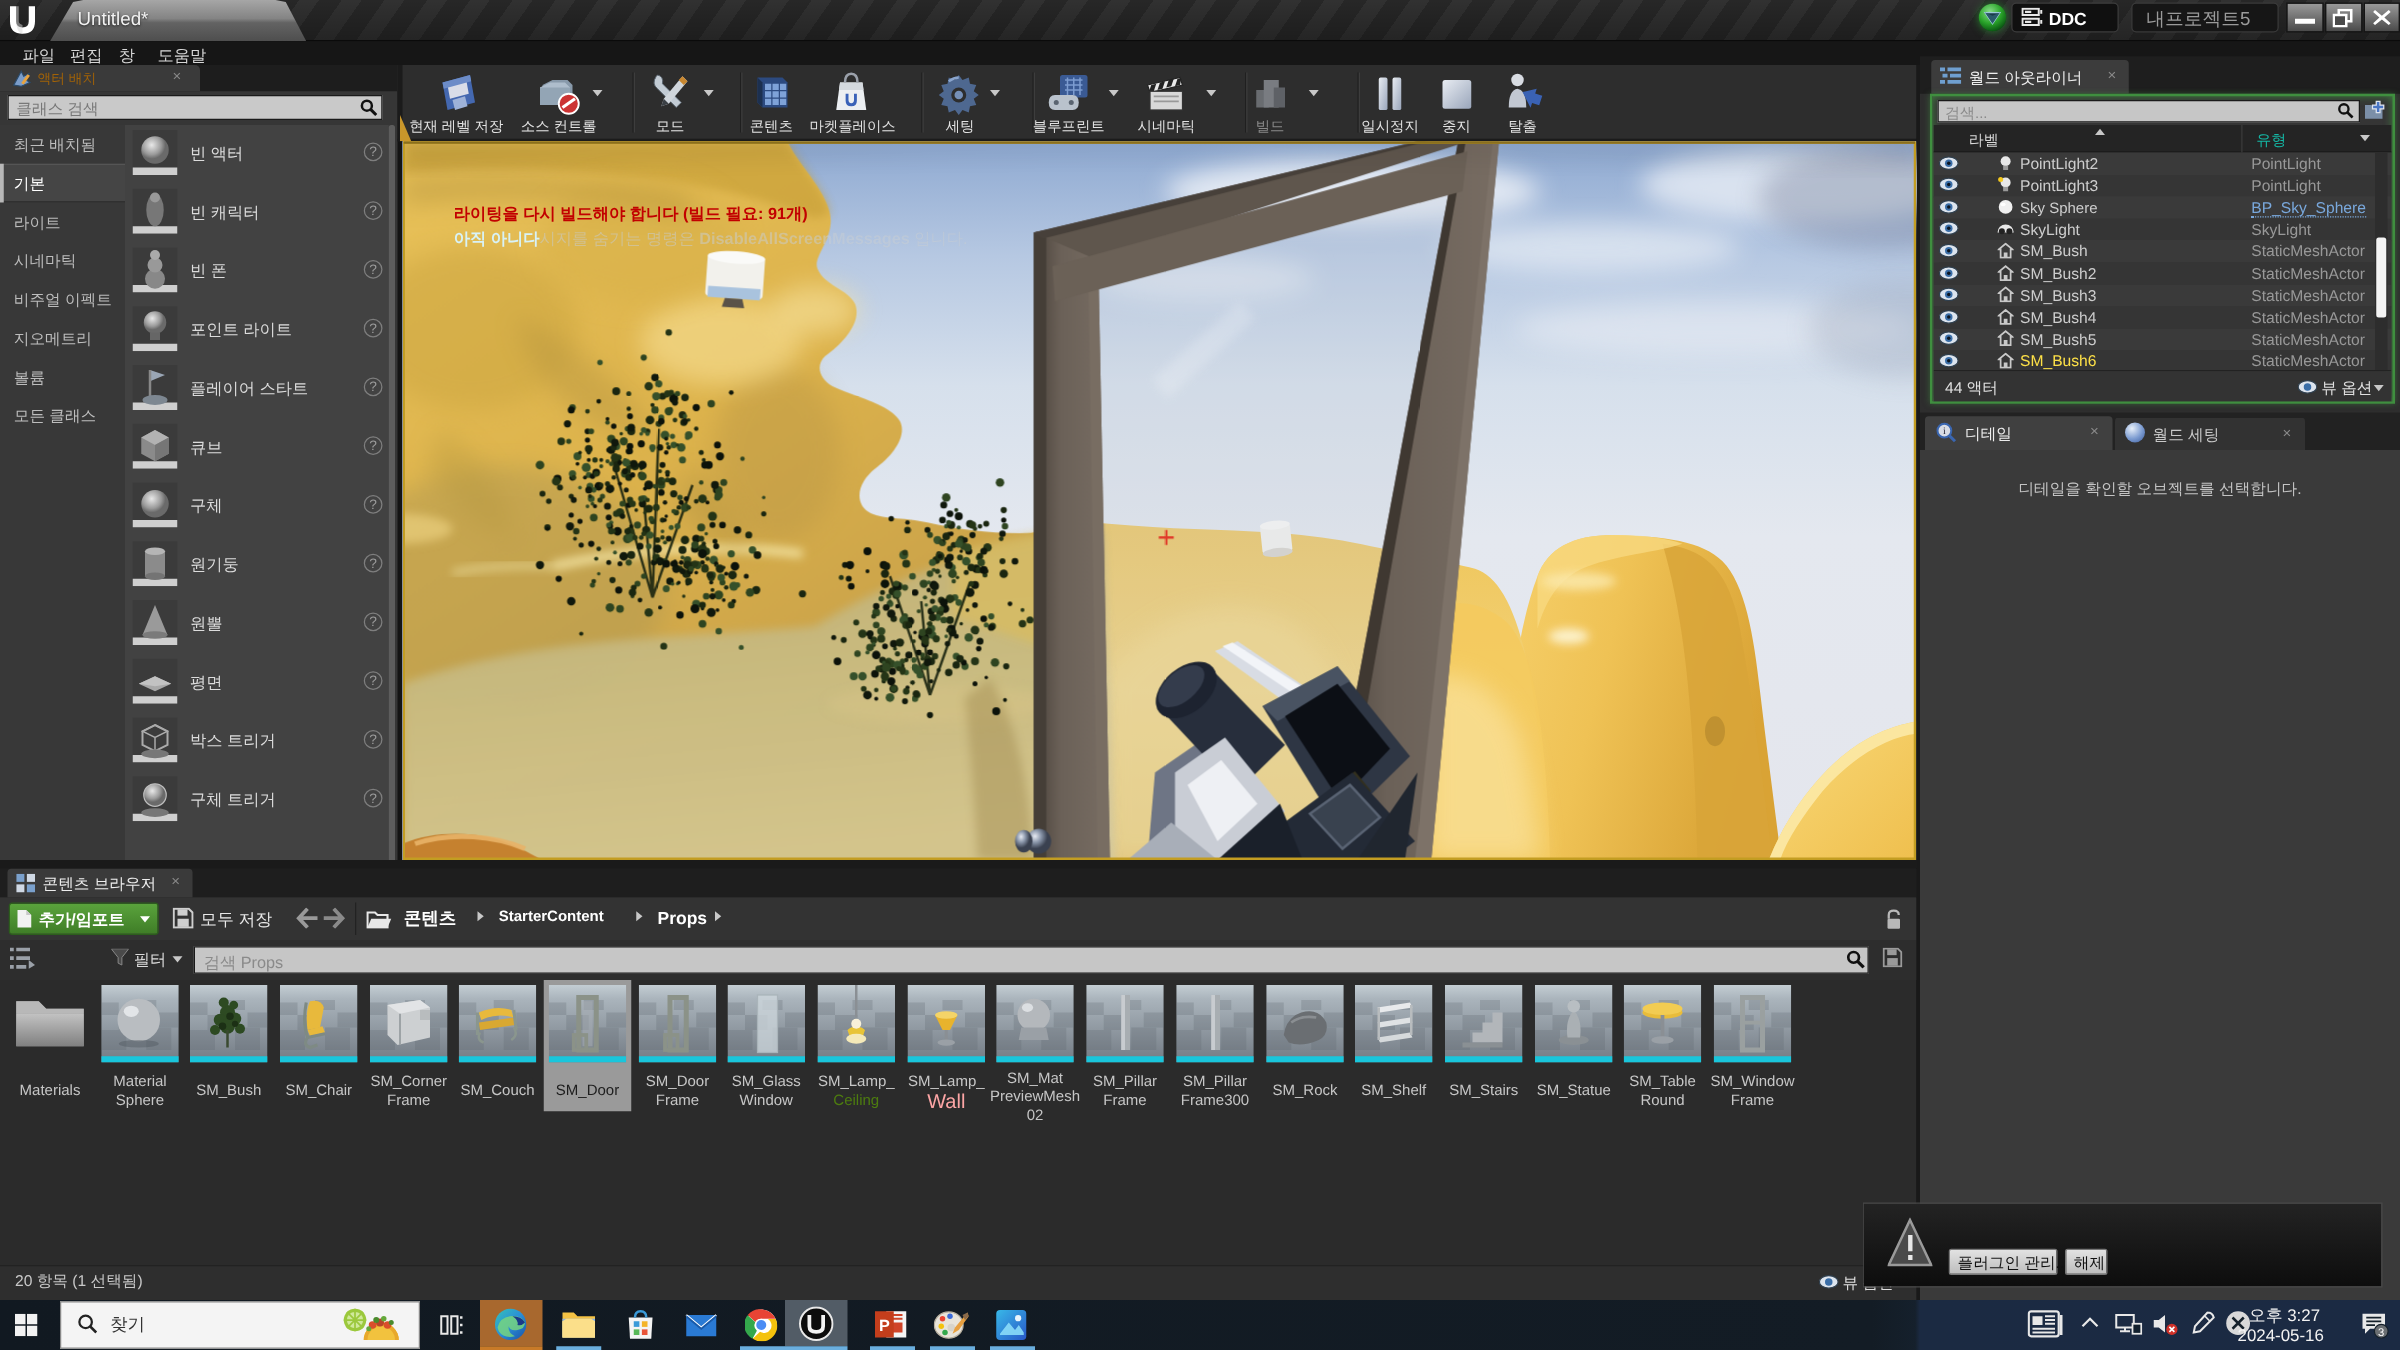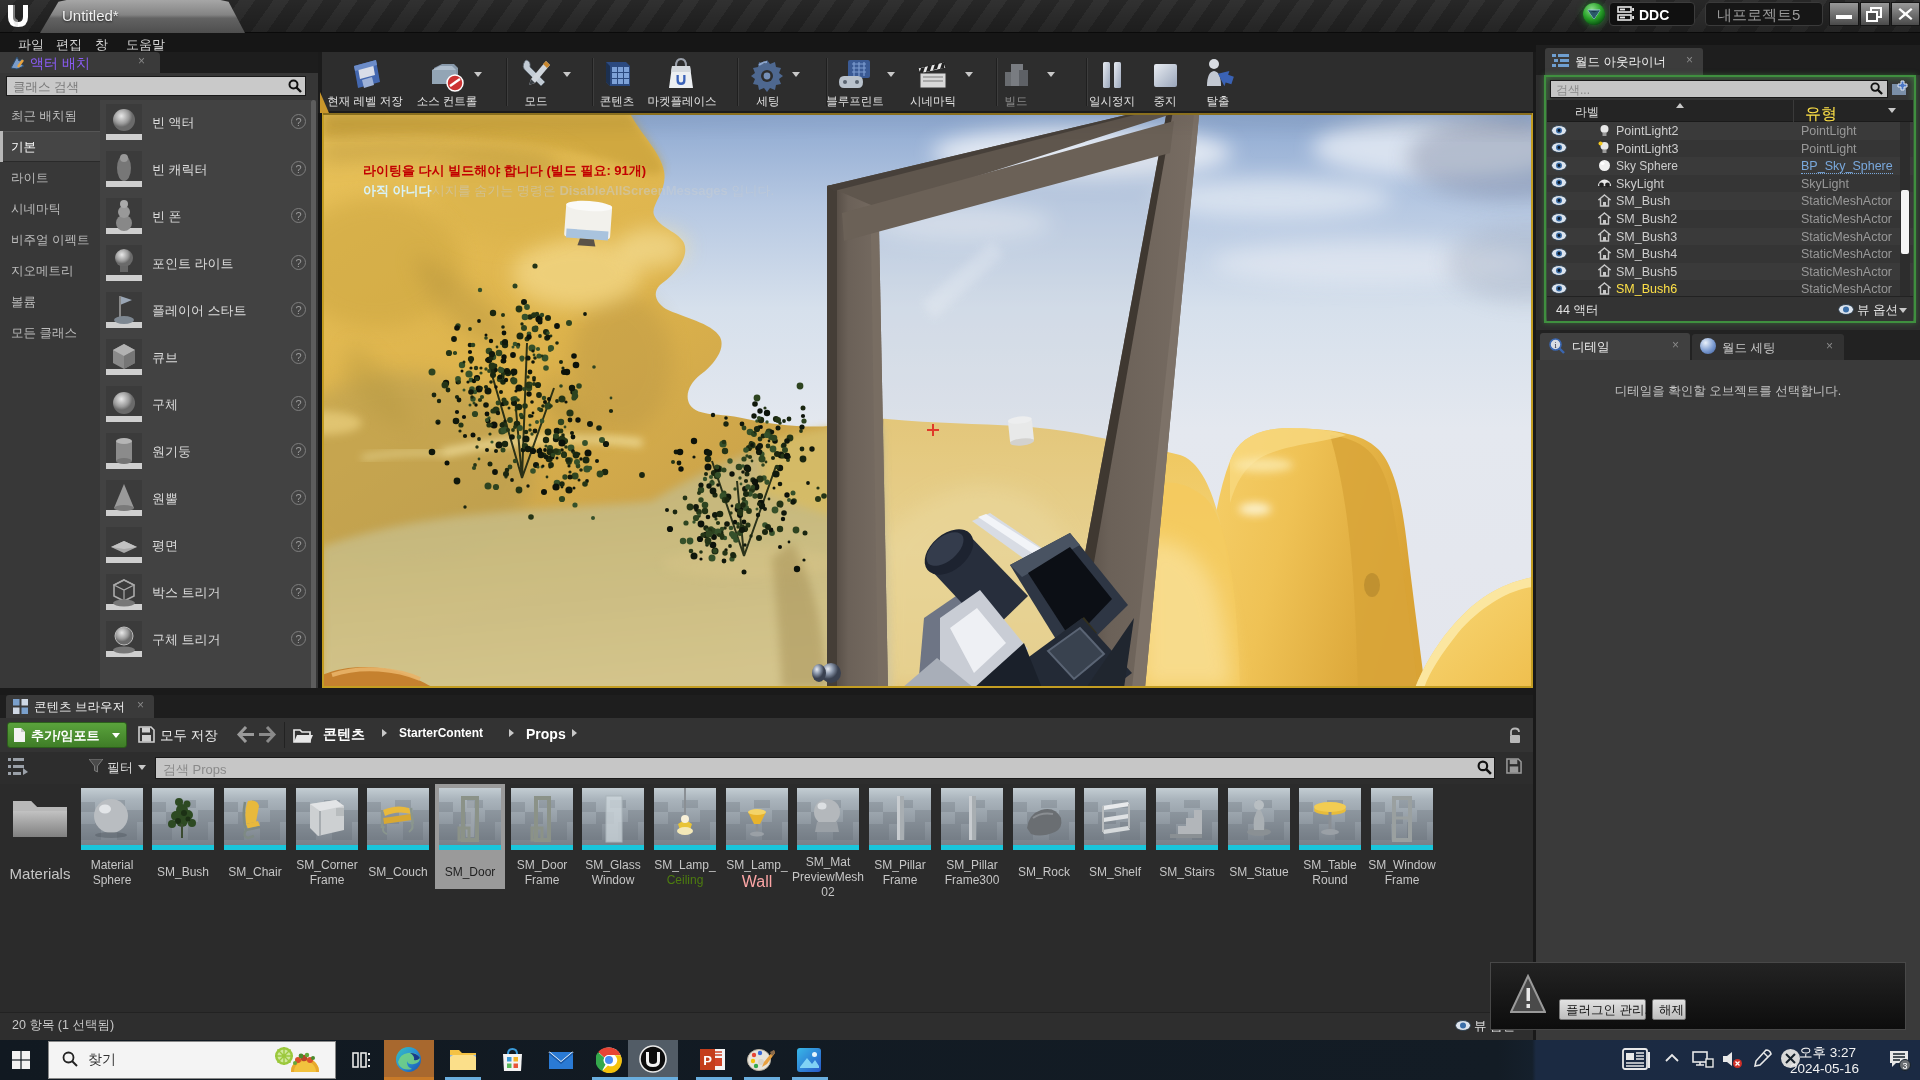--- a/index.html
+++ b/index.html
@@ -60,21 +60,21 @@
 <div class="tx" style="left:95px;top:36px;font-size:13px;color:#d6d6d6">창</div>
 <div class="tx" style="left:126px;top:36px;font-size:13px;color:#d6d6d6">도움말</div>
 
 <div class="abs" style="left:0;top:52px;width:318px;height:643px;background:#363636"></div>
 <div class="abs" style="left:0;top:52px;width:318px;height:21px;background:#1d1d1d"></div>
 <div class="abs" style="left:0;top:52px;width:160px;height:21px;background:#3a3a3a;border-radius:0 4px 0 0"></div>
 <svg class="abs" style="left:8px;top:54px" width="18" height="17" viewBox="0 0 18 17">
       <path d="M3 14 L9 3 L11 7 L15 5 L13 10 L16 12 L9 15 Z" fill="#7a9cc9" stroke="#2a4a6a" stroke-width="1"></path>
       <path d="M10 13 L15 6" stroke="#e8a33d" stroke-width="2.4"></path>
     </svg>
-<div class="tx" style="left:30px;top:55px;font-size:14px;color:#8b5cf6">액터 배치</div>
+<div class="tx" style="left:30px;top:55px;font-size:11px;color:#a16207">액터 배치</div>
 <div class="tx" style="left:138px;top:54px;font-size:12px;color:#888">×</div>
 <div class="abs" style="left:6px;top:76px;width:300px;height:20px;background:#c9c9c9;border:1px solid #1a1a1a"></div>
 <div class="tx" style="left:13px;top:79px;font-size:12.5px;color:#787878">클래스 검색</div>
 <svg class="abs" style="left:288px;top:79px" width="14" height="14" viewBox="0 0 14 14">
       <circle cx="5.5" cy="5.5" r="4" fill="none" stroke="#111" stroke-width="2"></circle>
       <path d="M8.5 8.5 L13 13" stroke="#111" stroke-width="2.4"></path>
     </svg>
 <div class="abs" style="left:0;top:100px;width:100px;height:595px;background:#383838"></div>
 <div class="tx" style="left:11px;top:108px;font-size:12.5px;color:#bdbdbd">최근 배치됨</div>
 <div class="abs" style="left:0;top:131px;width:100px;height:31px;background:#454545;border-top:1px solid #555;border-bottom:1px solid #2a2a2a"></div>
@@ -1347,21 +1347,21 @@
       <path d="M8.5 8.5 L13 13" stroke="#111" stroke-width="2.4"></path>
     </svg>
 <svg class="abs" style="left:1891px;top:80px" width="19" height="17" viewBox="0 0 19 17">
       <path d="M1 4 L6 4 L8 6 L15 6 L15 15 L1 15 Z" fill="#7b8fa8"></path>
       <path d="M10 1 L13 1 L13 4 L16 4 L16 7 L13 7 L13 10 L10 10 L10 7 L7 7 L7 4 L10 4 Z" fill="#4a76c4" stroke="#dfe6f0" stroke-width="1"></path>
     </svg>
 <div class="abs" style="left:1547px;top:100px;width:366px;height:22px;background:#242424;border-bottom:1px solid #1a1a1a"></div>
 <div class="tx" style="left:1575px;top:104px;font-size:12px;color:#d8d8d8">라벨</div>
 <div class="tru" style="left:1676px;top:103px"></div>
 <div class="abs" style="left:1793px;top:100px;width:1px;height:22px;background:#3a3a3a"></div>
-<div class="tx" style="left:1805px;top:104px;font-size:16px;color:#fde047">유형</div>
+<div class="tx" style="left:1805px;top:104px;font-size:12px;color:#14b8a6">유형</div>
 <div class="trd" style="left:1888px;top:108px"></div>
 <div class="abs" style="left:1547px;top:122px;width:366px;height:18px;background:#3a3a3a"></div>
 <svg class="abs" style="left:1551px;top:125px" width="16" height="11" viewBox="0 0 16 11">
       <ellipse cx="8" cy="5.5" rx="7.5" ry="5" fill="#dce4ee" stroke="#30404f" stroke-width="1"></ellipse>
       <circle cx="8" cy="5.5" r="3" fill="#3a6ea8"></circle>
       <circle cx="8" cy="5.5" r="1.4" fill="#0c1622"></circle>
     </svg>
 <svg class="abs" style="left:1598px;top:124px" width="13" height="14" viewBox="0 0 13 14">
       <circle cx="6.5" cy="5" r="4" fill="#e8e8e8"></circle>
       <rect x="4.5" y="8.5" width="4" height="3.5" fill="#9a9a9a"></rect>
@@ -1592,21 +1592,21 @@
       <path d="M2 6 L20 6 L26 12 L56 12 L56 42 L2 42 Z" fill="#9a9a9a"></path>
       <path d="M2 6 L20 6 L26 12 L56 12 L56 16 L2 16 Z" fill="#b8b8b8"></path>
       <path d="M2 16 L56 16 L56 42 L2 42 Z" fill="url(#foldg)"></path>
       <defs>
         <linearGradient id="foldg" x1="0" y1="0" x2="0" y2="1">
           <stop offset="0" stop-color="#c2c2c2"></stop>
           <stop offset="1" stop-color="#808080"></stop>
         </linearGradient>
       </defs>
     </svg>
-<div class="tx" style="left:40px;top:865px;font-size:15px;color:#c6c6c6;transform:translateX(-50%)">Materials</div>
+<div class="tx" style="left:40px;top:865px;font-size:12px;color:#c6c6c6;transform:translateX(-50%)">Materials</div>
 <div class="abs" style="left:81px;top:788px"><svg width="62" height="62" viewBox="0 0 62 62">
         <defs>
           <linearGradient id="fl" x1="0" y1="0" x2="0" y2="1">
             <stop offset="0" stop-color="#c3cdd3"></stop>
             <stop offset="0.18" stop-color="#aab4bc"></stop>
             <stop offset="1" stop-color="#737b84"></stop>
           </linearGradient>
         </defs>
         <rect width="62" height="62" fill="url(#fl)"></rect>
         <g opacity="0.25" fill="#5d656e">

